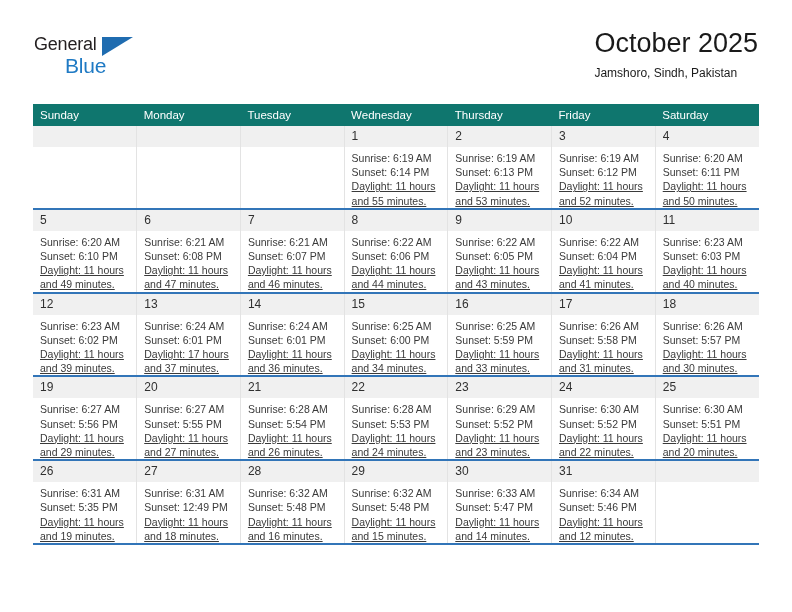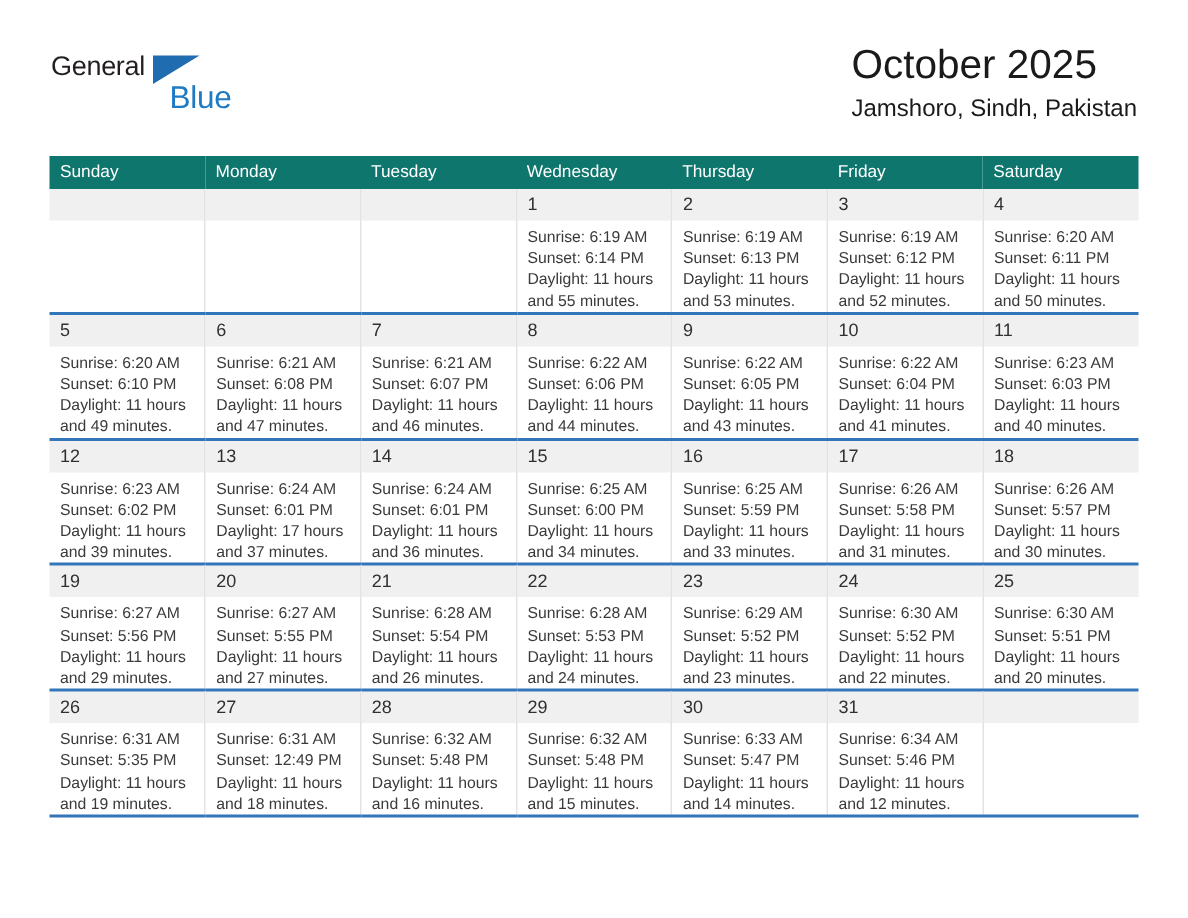--- a/index.html
+++ b/index.html
@@ -56,38 +56,37 @@
     border-bottom: 19px solid transparent;
   }
   .logo-blue {
     position: absolute;
     left: 31px;
     top: 20px;
     font-size: 21px;
     letter-spacing: -0.2px;
     color: #1f7ac4;
     font-family: "Liberation Sans", sans-serif;
-    margin-left: 48px;
   }
 
   .title-block {
     position: absolute;
     right: 0;
     top: 0;
     text-align: left;
   }
   .cal-title {
     font-size: 27px;
     font-weight: normal;
     color: #1a1a1a;
     line-height: 34px;
     white-space: nowrap;
   }
   .cal-subtitle {
-    font-size: 16px;
+    font-size: 12px;
     color: #1a1a1a;
     line-height: 22px;
     margin-top: 2px;
     white-space: nowrap;
   }
 
   
   .calendar {
     position: absolute;
     left: 33px;
@@ -138,20 +137,21 @@
     padding: 4px 6px 0 7px;
     font-size: 10.5px;
     line-height: 14.2px;
     color: #3a3a3a;
   }
   .info div {
     white-space: nowrap;
   }
   .info .dl {
     white-space: normal;
+    text-decoration: underline;
   }
 </style>
 </head>
 <body>
 
 <div class="page">
 
   <div class="header">
 
     <div class="logo">

